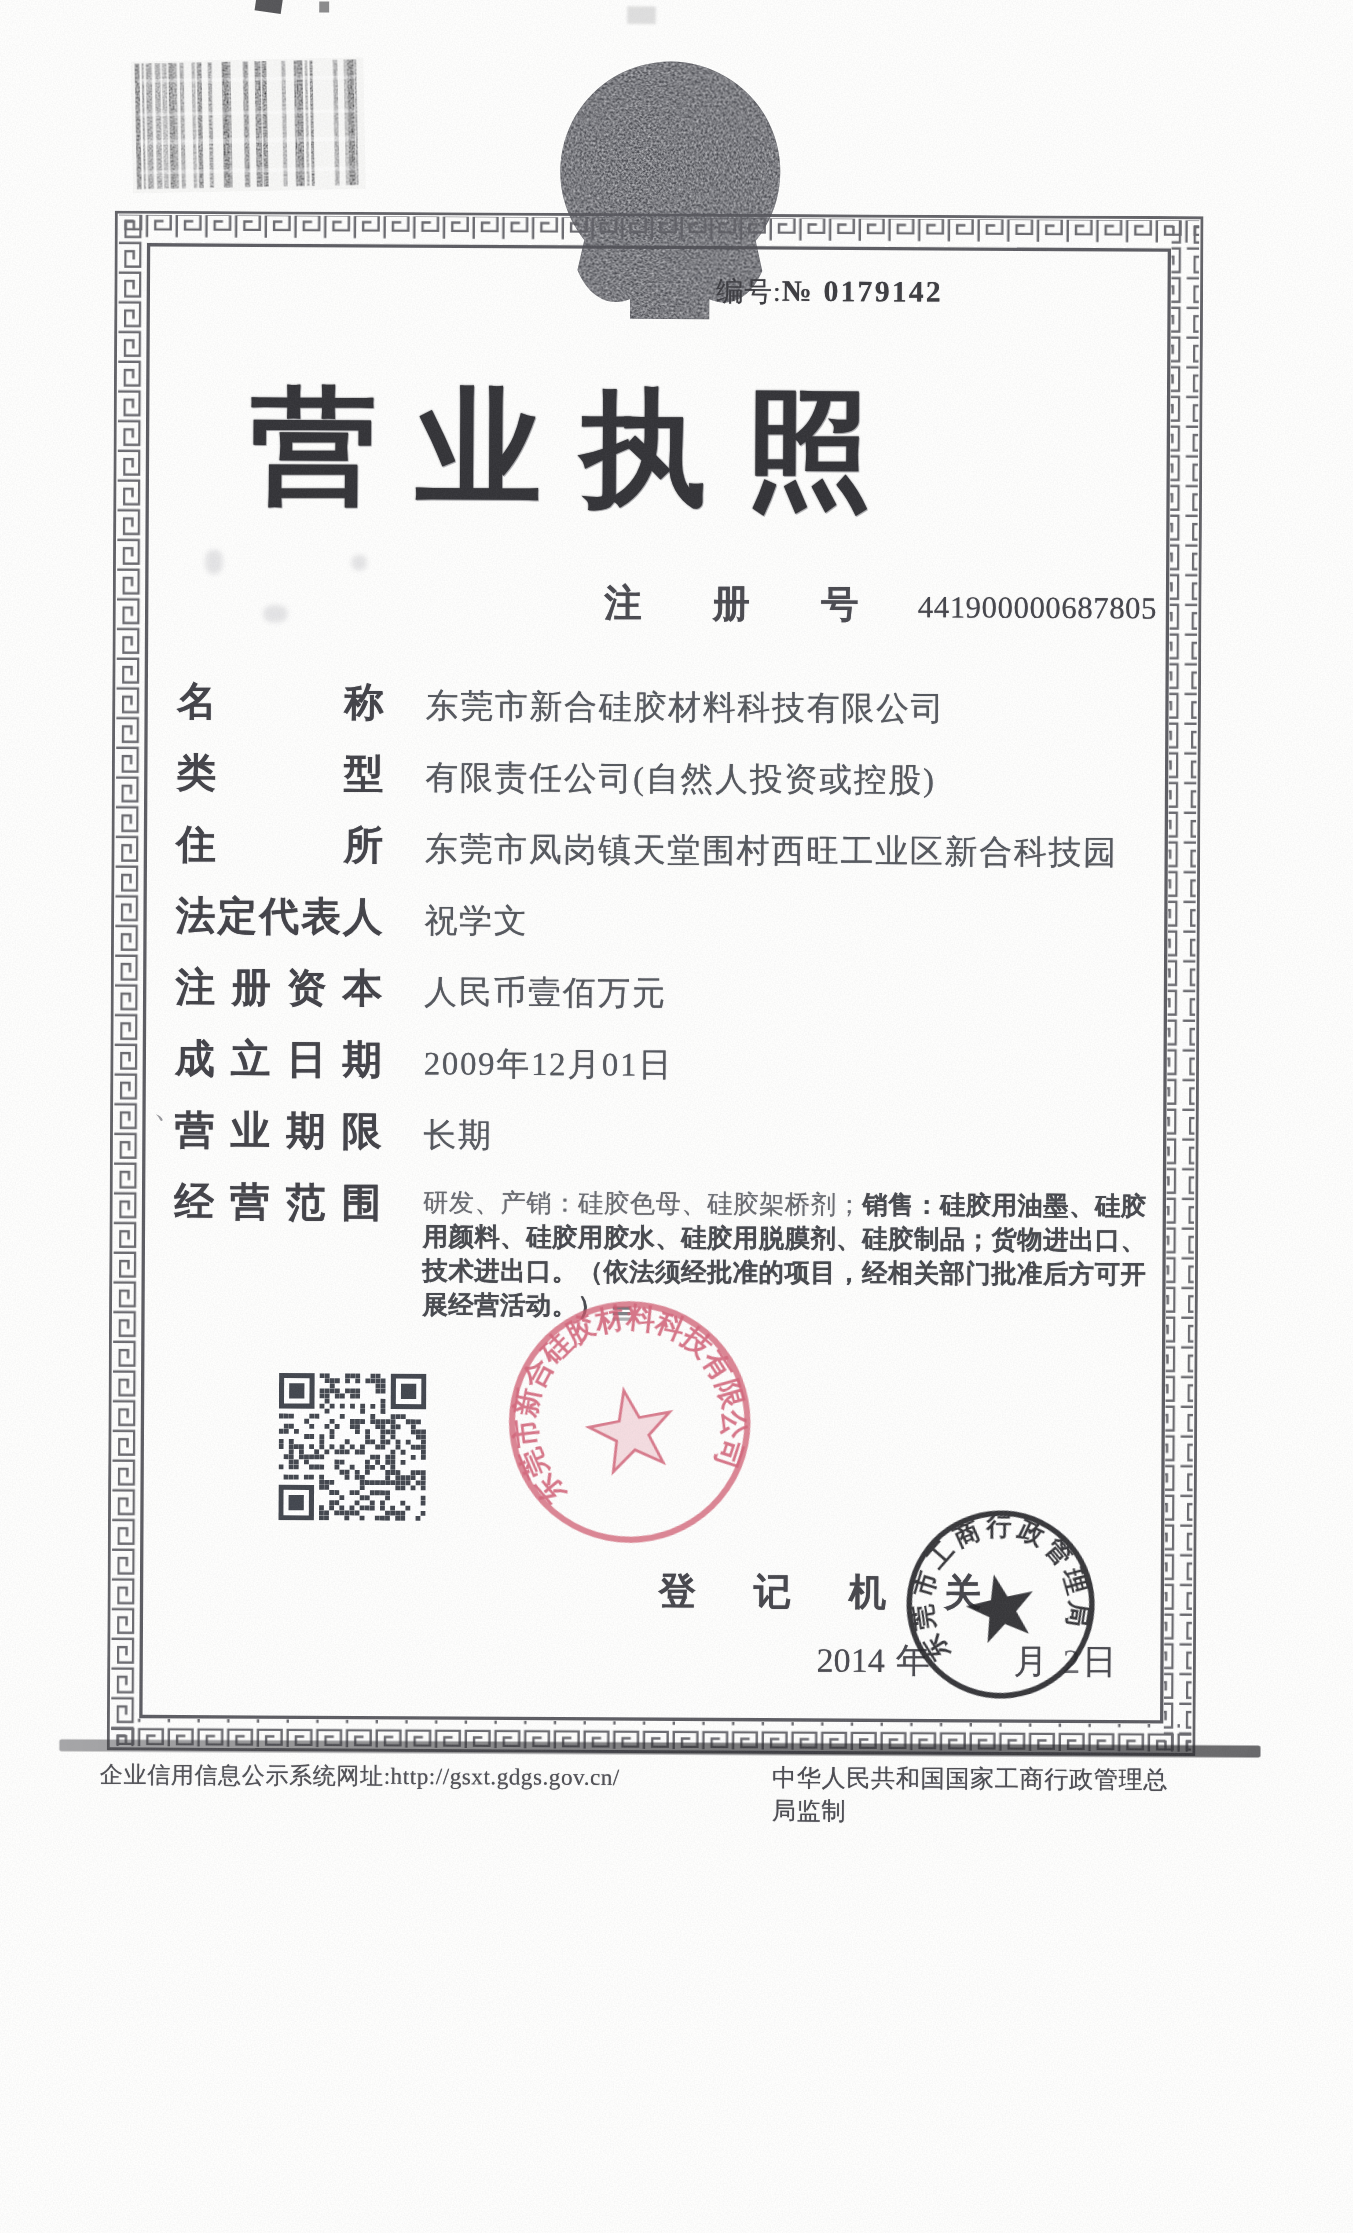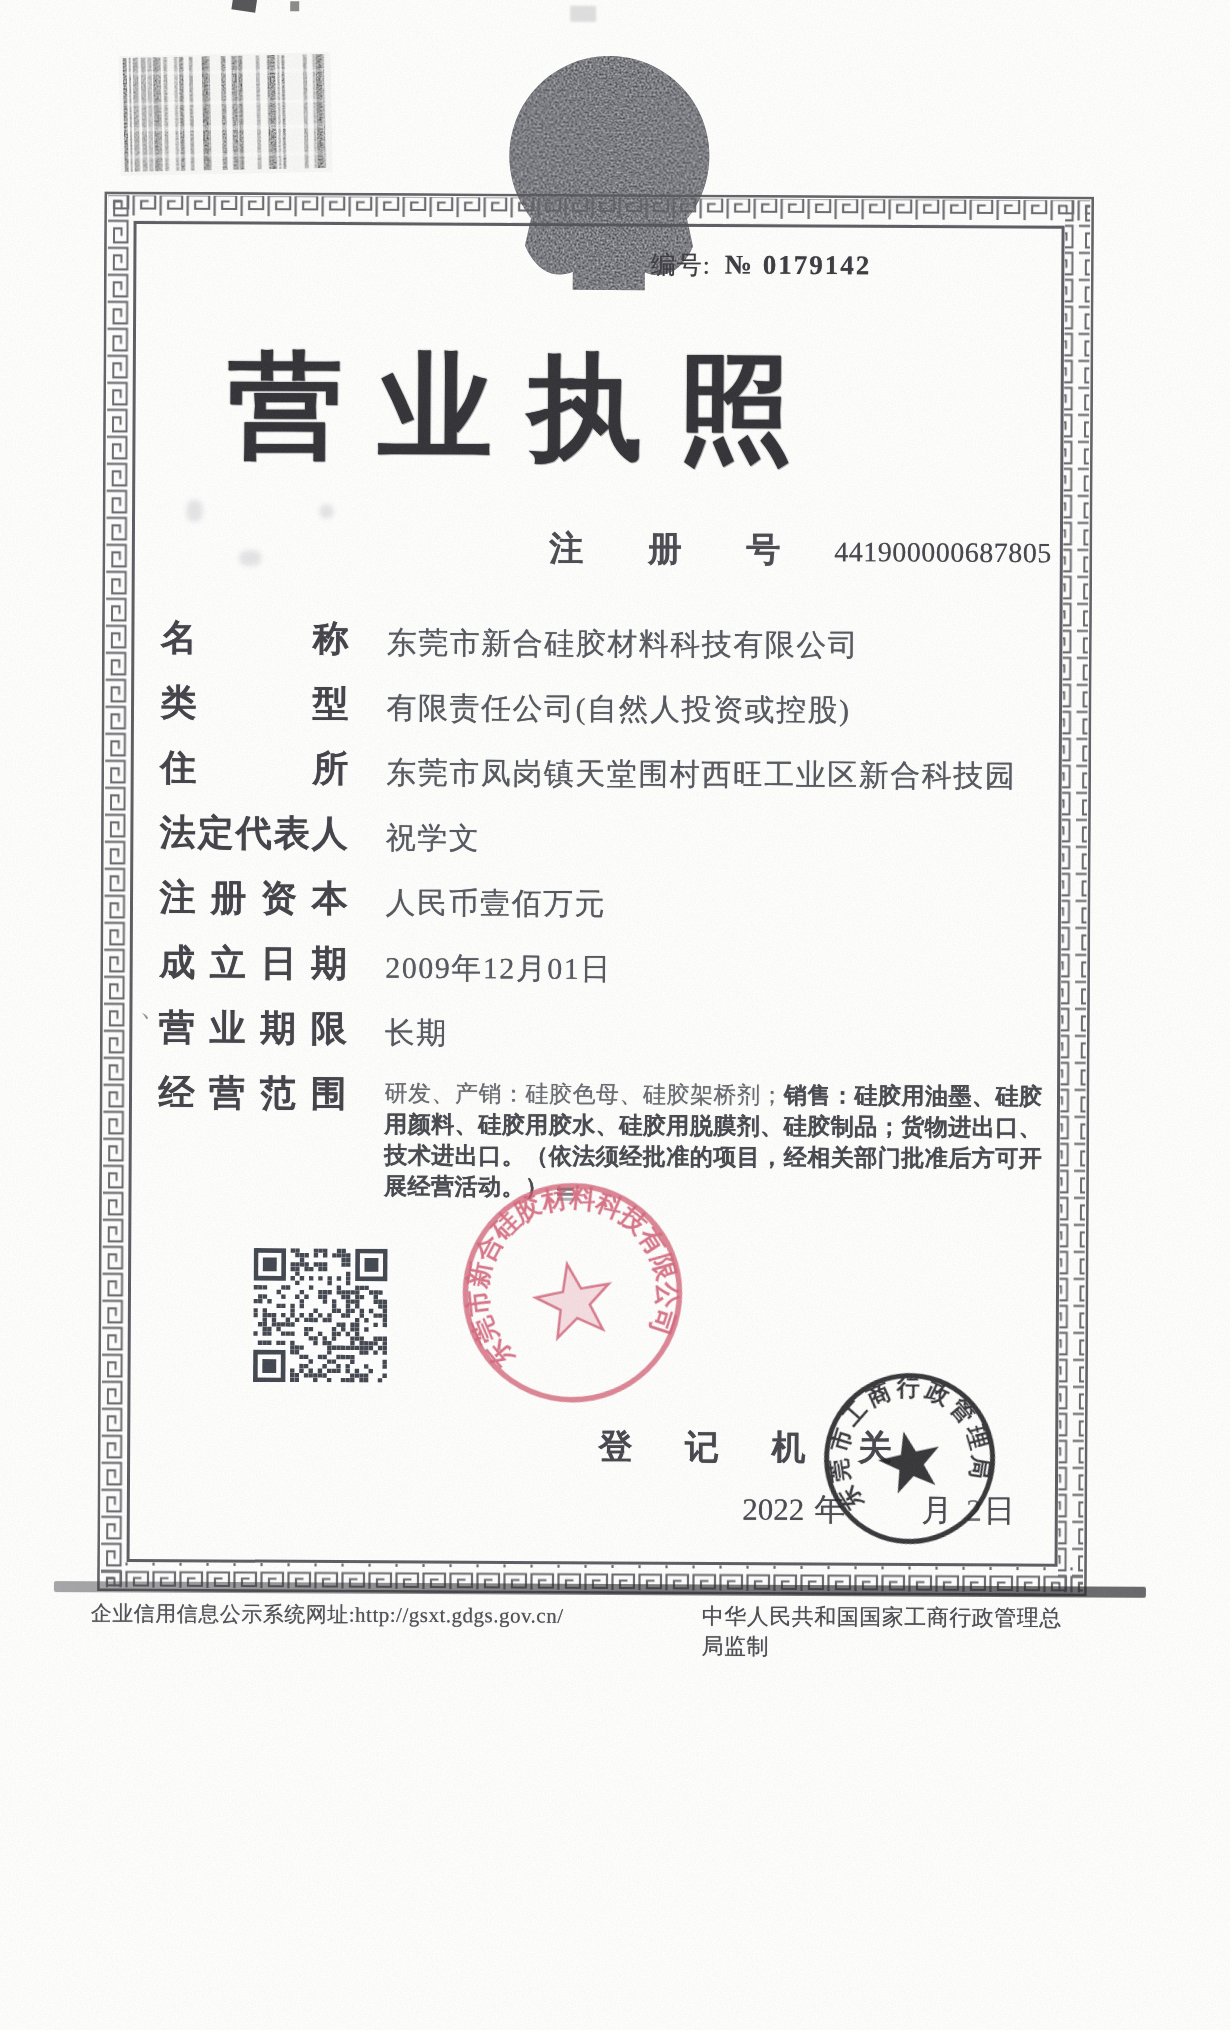--- a/index.html
+++ b/index.html
@@ -13,21 +13,21 @@
   .soft{text-shadow:0 0 0.7px rgba(70,70,78,.75);}
 
   
   .edge-mark{position:absolute; background:#2a2a2e; opacity:.8;}
   .faint-smudge{position:absolute; background:#8d8d96; filter:blur(2.5px); opacity:.22; border-radius:40%;}
 
   .barcode{position:absolute; left:116px; top:56px; transform:rotate(-1.4deg);}
   .emblem{position:absolute; left:492px; top:52px;}
 
   .serial-line{position:absolute; left:648px; top:248px; font-size:25px; color:#3c3c40; letter-spacing:1px; white-space:nowrap;}
-  .serial-line .no{font-weight:bold; font-size:27px; margin-left:14px; letter-spacing:2px;text-align:center;}
+  .serial-line .no{font-weight:bold; font-size:27px; letter-spacing:2px;text-align:center;}
 
   .frame{position:absolute; left:101px; top:194px; opacity:.92;}
 
   .title{
     position:absolute; left:226px; top:332px; width:760px;
     font-family:"Liberation Sans","DejaVu Sans",sans-serif;
     font-size:114px; font-weight:bold; letter-spacing:36px; color:#333337;
     text-shadow:0 0 1.6px rgba(40,40,44,.9), 1px 1px 0 rgba(90,90,96,.35);
     white-space:nowrap;
   }
@@ -554,21 +554,21 @@
           <textPath href="#compArc" xlink:href="#compArc">东莞市新合硅胶材料科技有限公司</textPath>
         </text>
         <g transform="translate(120,130) scale(0.98)">
           <path d="M0,-40 L9.4,-12.94 L38.04,-12.36 L15.22,4.94 L23.51,32.36 L0,16 L-23.51,32.36 L-15.22,4.94 L-38.04,-12.36 L-9.4,-12.94 Z" fill="#d05a6e" fill-opacity="0.22" stroke="#cf5970" stroke-width="2.6" stroke-opacity="0.85"></path>
         </g>
       </g>
     </svg>
 
     <div class="registrar-line soft">登 记 机 关</div>
     <div class="date-line soft">
-      <span>2022</span>
+      <span>2014</span>
       <span class="u-year">年</span>
       <span class="u-month">月</span>
       <span class="d-day">2</span>
       <span class="u-day">日</span>
     </div>
 
     <svg class="registrar-seal" width="184" height="184" viewBox="0 0 184 184" xmlns="http://www.w3.org/2000/svg" xmlns:xlink="http://www.w3.org/1999/xlink">
       <defs>
         <path id="regArc" d="M38.6,125.4 A63,63 0 1 1 145.4,125.4" fill="none"></path>
         <filter id="stampBlur">

